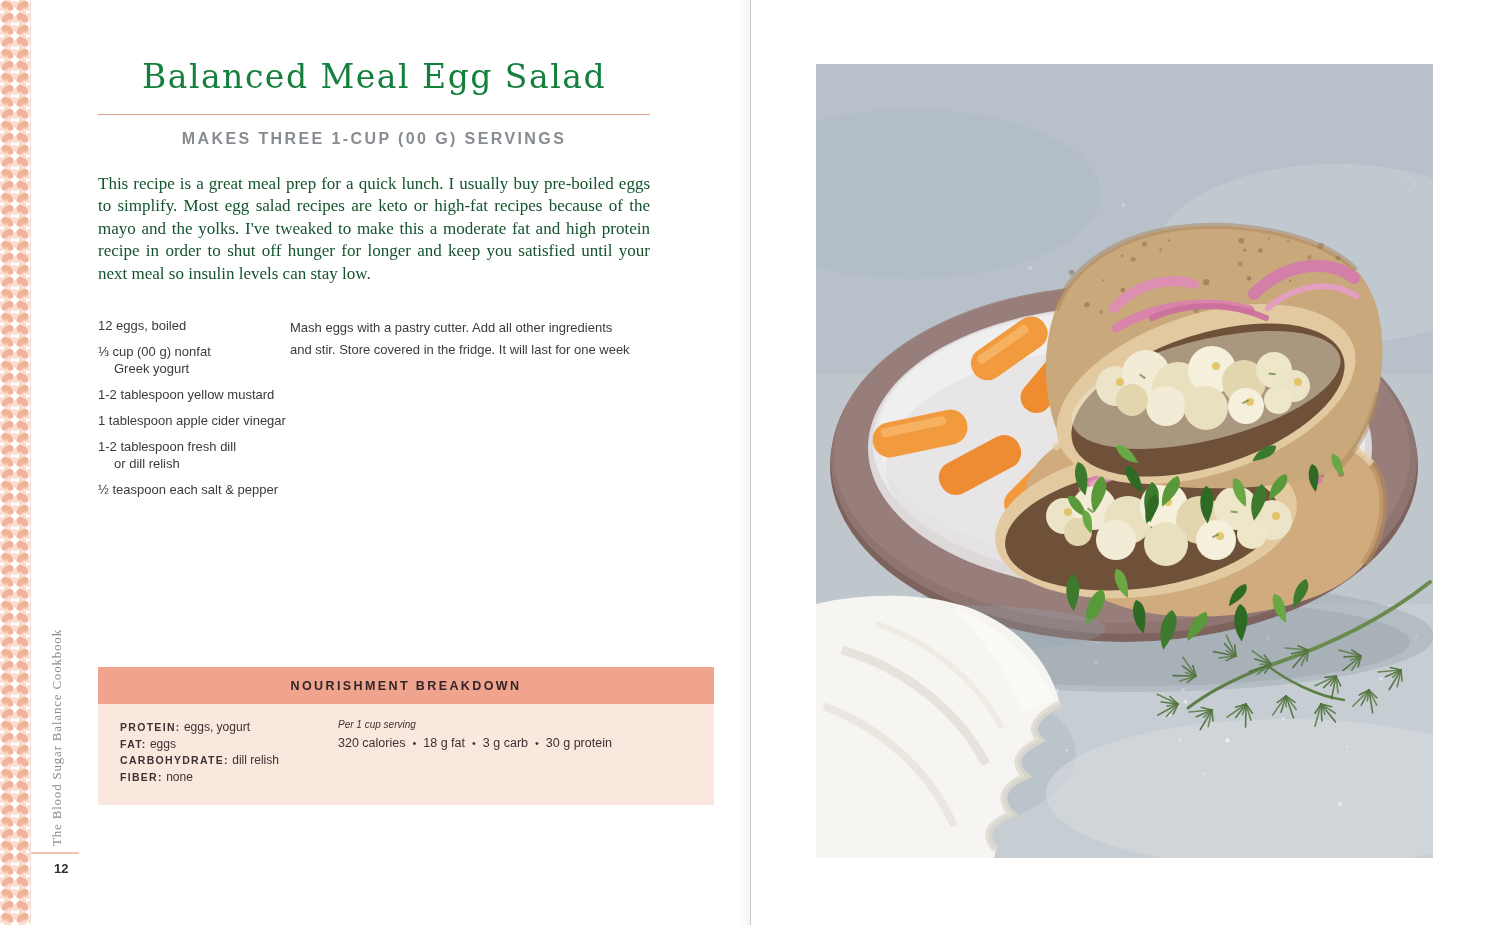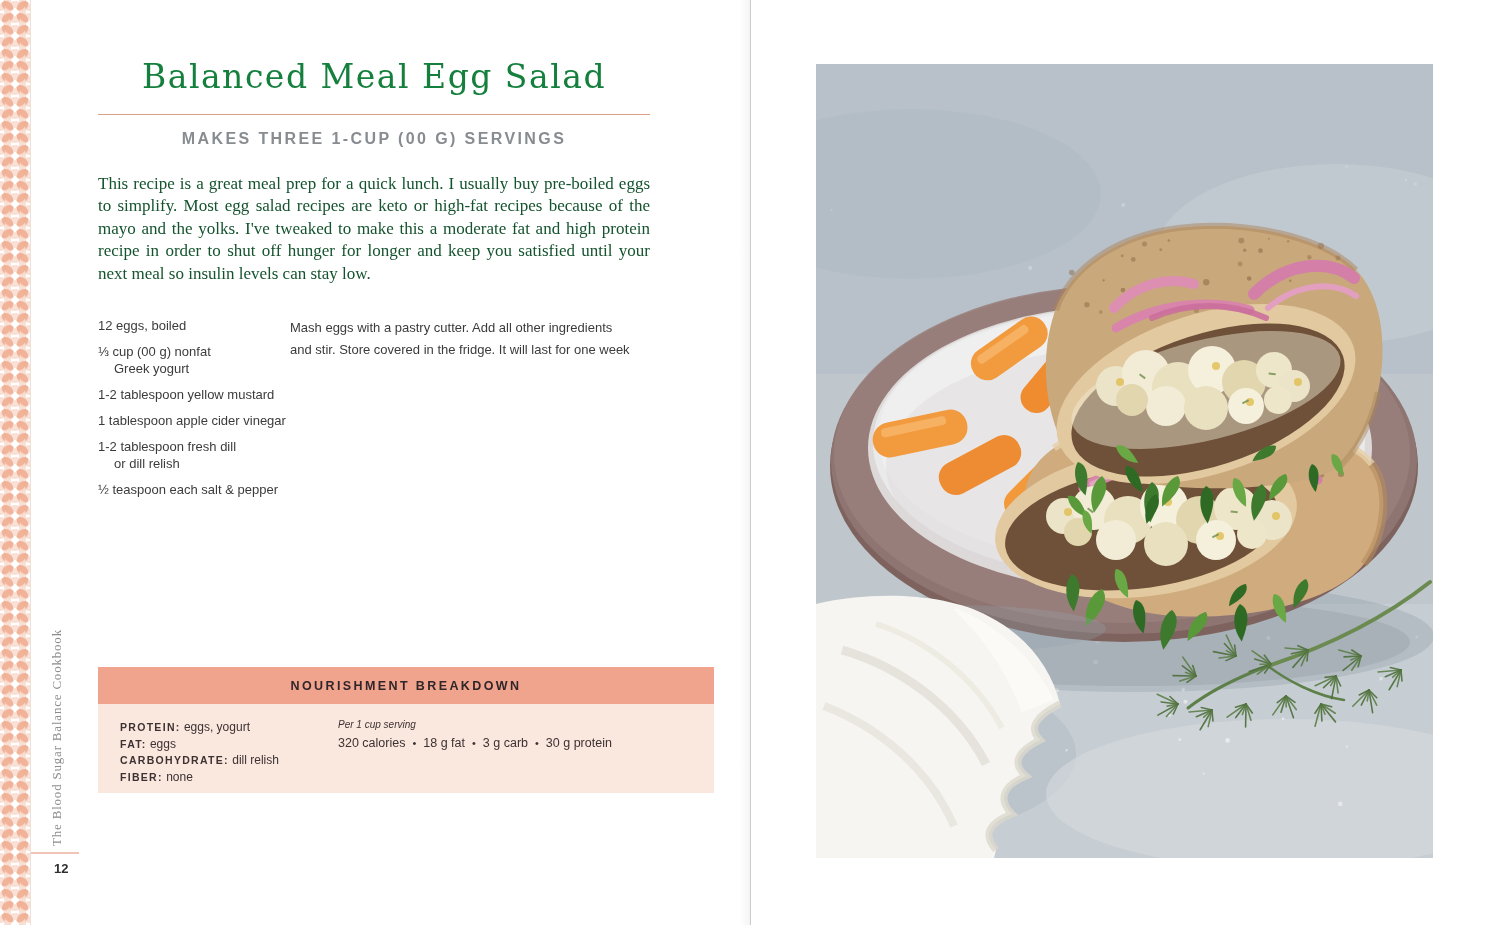--- a/index.html
+++ b/index.html
@@ -32,21 +32,21 @@
   .ingredients li{font-size:13px;line-height:17px;margin-bottom:9px;color:#3b3b3b;}
   .ing-l2{display:block;padding-left:16px;}
   .ing-l2:empty{display:none;}
   .instructions{flex:1;padding-left:0;font-size:13px;line-height:21.5px;color:#3b3b3b;
                 max-width:345px;}
 
   
   .nourish{position:absolute;left:67px;top:667px;width:616px;}
   .nourish-header{background:#f0a48e;height:37px;display:flex;align-items:center;justify-content:center;
                   font-size:12.5px;font-weight:700;letter-spacing:2.4px;color:#30262a;}
-  .nourish-body{background:#fae7dd;display:flex;padding:15px 22px 8px 22px;}
+  .nourish-body{background:#fae7dd;display:flex;padding:15px 22px 20px 22px;}
   .nourish-left{width:196px;flex:0 0 196px;}
   .nl-row{font-size:12px;line-height:16.5px;color:#3c3234;}
   .nl-label{font-size:10.5px;font-weight:700;letter-spacing:1.3px;}
   .nourish-right{flex:1;padding-left:22px;}
   .serving-note{font-size:10px;font-weight:400;font-style:italic;color:#3c3234;}
   .stats-line{margin-top:6px;font-size:12.5px;color:#3c3234;}
   .stat-sep{margin:0 7px;font-size:11px;}
 
   
   .spine-title{position:absolute;left:49px;top:628px;height:218px;width:20px;

